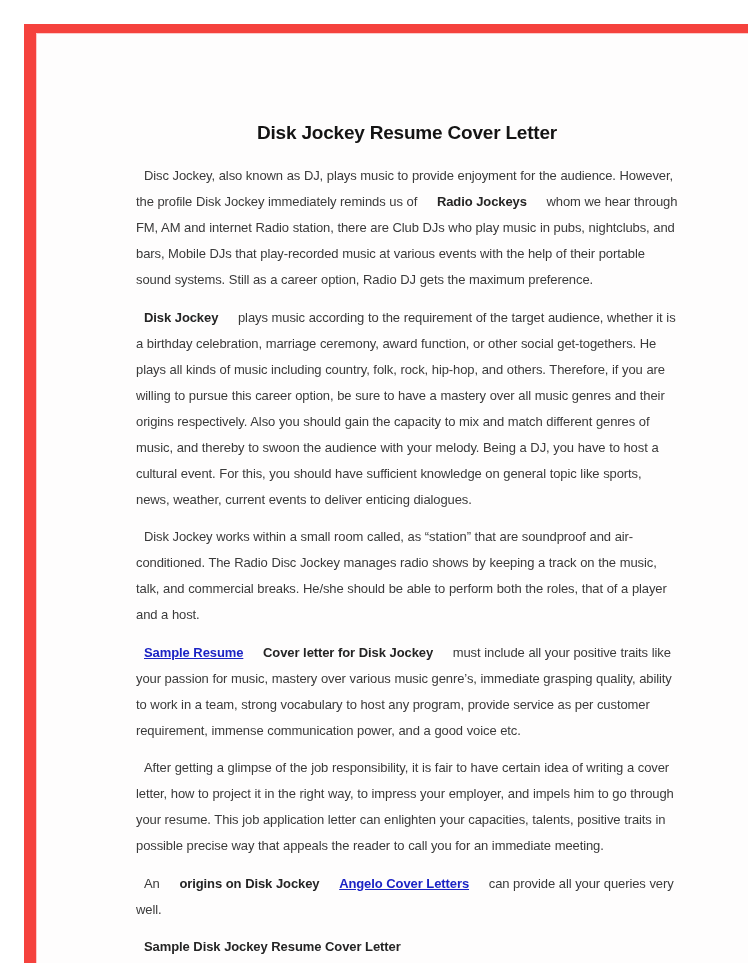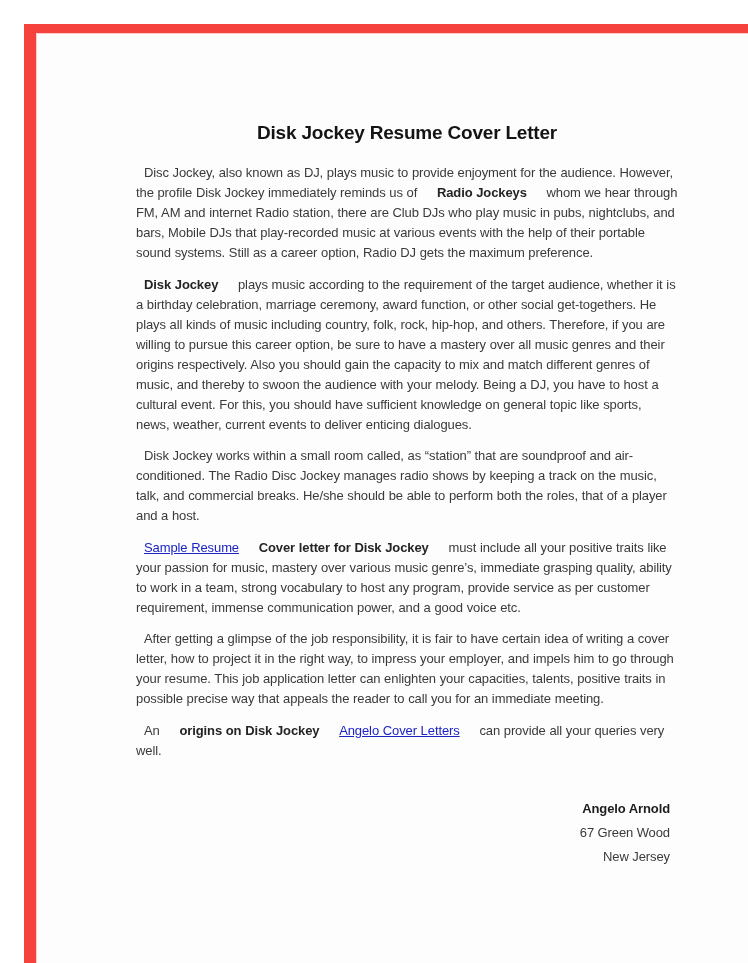--- a/index.html
+++ b/index.html
@@ -33,33 +33,33 @@
   h1.doc-title {
     margin: 89px 0 19px 0;
     text-align: center;
     font-size: 19px;
     font-weight: bold;
     color: var(--heading-color);
     letter-spacing: -0.2px;
   }
   .doc-body p.para {
     font-size: 13px;
-    line-height: 20px;
+    line-height: 26px;
     color: var(--text-color);
     margin: 0 0 11.5px 0;
     letter-spacing: -0.1px;
     word-spacing: 0.2px;
   }
   .doc-body .bold {
     font-weight: bold;
     color: #242424;
   }
   a.doc-link {
     color: var(--link-color);
-    font-weight: normal;
+    font-weight: bold;
     text-decoration: underline;
     cursor: pointer;
   }
   .signature {
     margin-top: 40px;
     text-align: right;
     font-size: 13px;
     line-height: 16px;
     color: var(--text-color);
     letter-spacing: -0.1px;
@@ -77,20 +77,21 @@
 
     <h1 class="doc-title">Disk Jockey Resume Cover Letter</h1>
 
     <div class="doc-body">
         <p class="para"><span>Disc Jockey, also known as DJ, plays music to provide enjoyment for the audience. However, the profile Disk Jockey immediately reminds us of </span><span class="bold">Radio Jockeys</span><span> whom we hear through FM, AM and internet Radio station, there are Club DJs who play music in pubs, nightclubs, and bars, Mobile DJs that play-recorded music at various events with the help of their portable sound systems. Still as a career option, Radio DJ gets the maximum preference.</span></p>
         <p class="para"><span class="bold">Disk Jockey</span><span> plays music according to the requirement of the target audience, whether it is a birthday celebration, marriage ceremony, award function, or other social get-togethers. He plays all kinds of music including country, folk, rock, hip-hop, and others. Therefore, if you are willing to pursue this career option, be sure to have a mastery over all music genres and their origins respectively. Also you should gain the capacity to mix and match different genres of music, and thereby to swoon the audience with your melody. Being a DJ, you have to host a cultural event. For this, you should have sufficient knowledge on general topic like sports, news, weather, current events to deliver enticing dialogues.</span></p>
         <p class="para"><span>Disk Jockey works within a small room called, as “station” that are soundproof and air-conditioned. The Radio Disc Jockey manages radio shows by keeping a track on the music, talk, and commercial breaks. He/she should be able to perform both the roles, that of a player and a host.</span></p>
         <p class="para"><a class="doc-link" href="#">Sample Resume</a><span class="bold"> Cover letter for Disk Jockey</span><span> must include all your positive traits like your passion for music, mastery over various music genre’s, immediate grasping quality, ability to work in a team, strong vocabulary to host any program, provide service as per customer requirement, immense communication power, and a good voice etc.</span></p>
         <p class="para"><span>After getting a glimpse of the job responsibility, it is fair to have certain idea of writing a cover letter, how to project it in the right way, to impress your employer, and impels him to go through your resume. This job application letter can enlighten your capacities, talents, positive traits in possible precise way that appeals the reader to call you for an immediate meeting.</span></p>
         <p class="para"><span>An </span><span class="bold">origins on Disk Jockey </span><a class="doc-link" href="#">Angelo Cover Letters</a><span> can provide all your queries very well.</span></p>
+        <p class="para"><span class="bold">Sample Disk Jockey Resume Cover Letter</span></p>
       </div>
 
     <div class="signature">
       <div class="sig-name">Angelo Arnold</div>
       <div>67 Green Wood</div>
       <div>New Jersey</div>
     </div>
 
   </div>
 </div>

